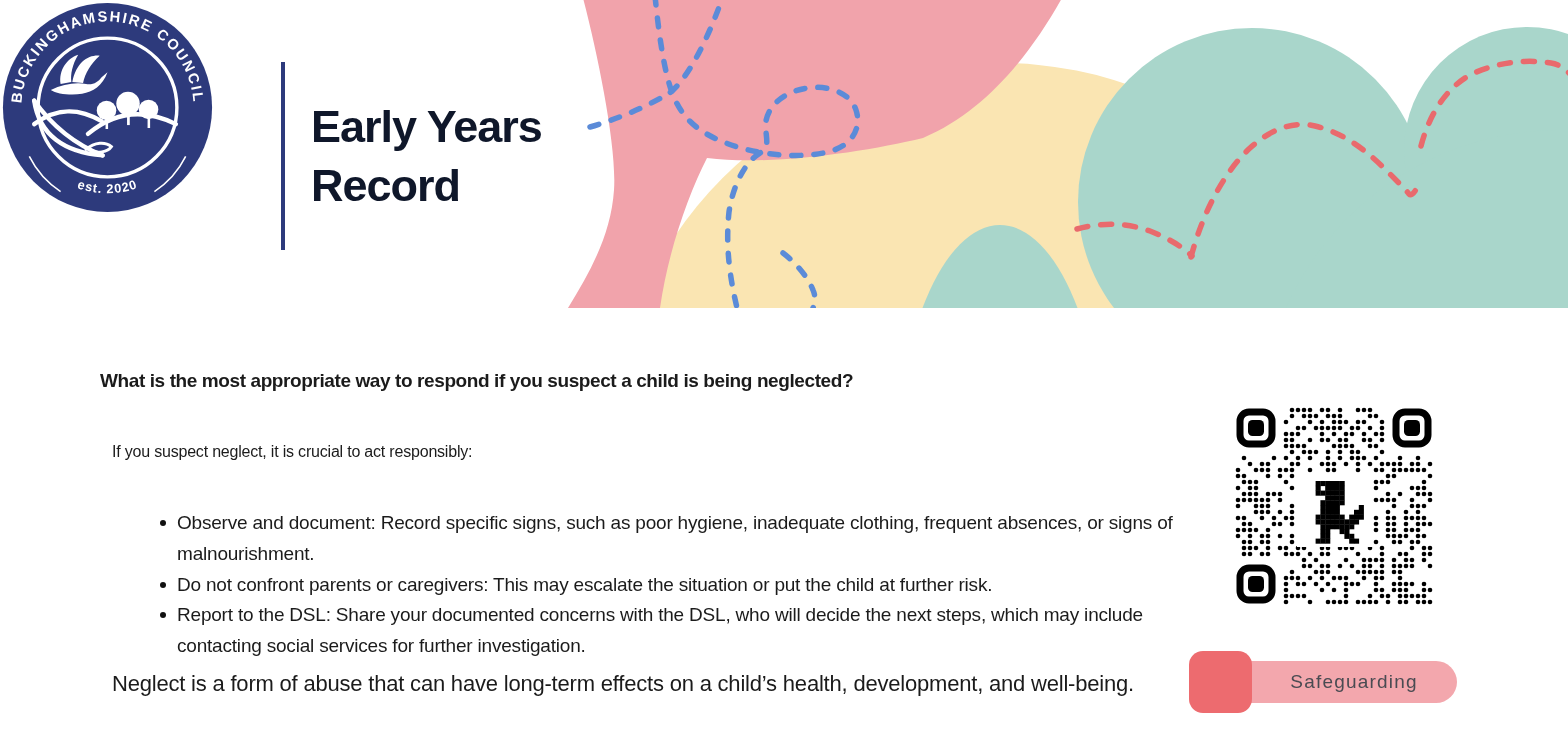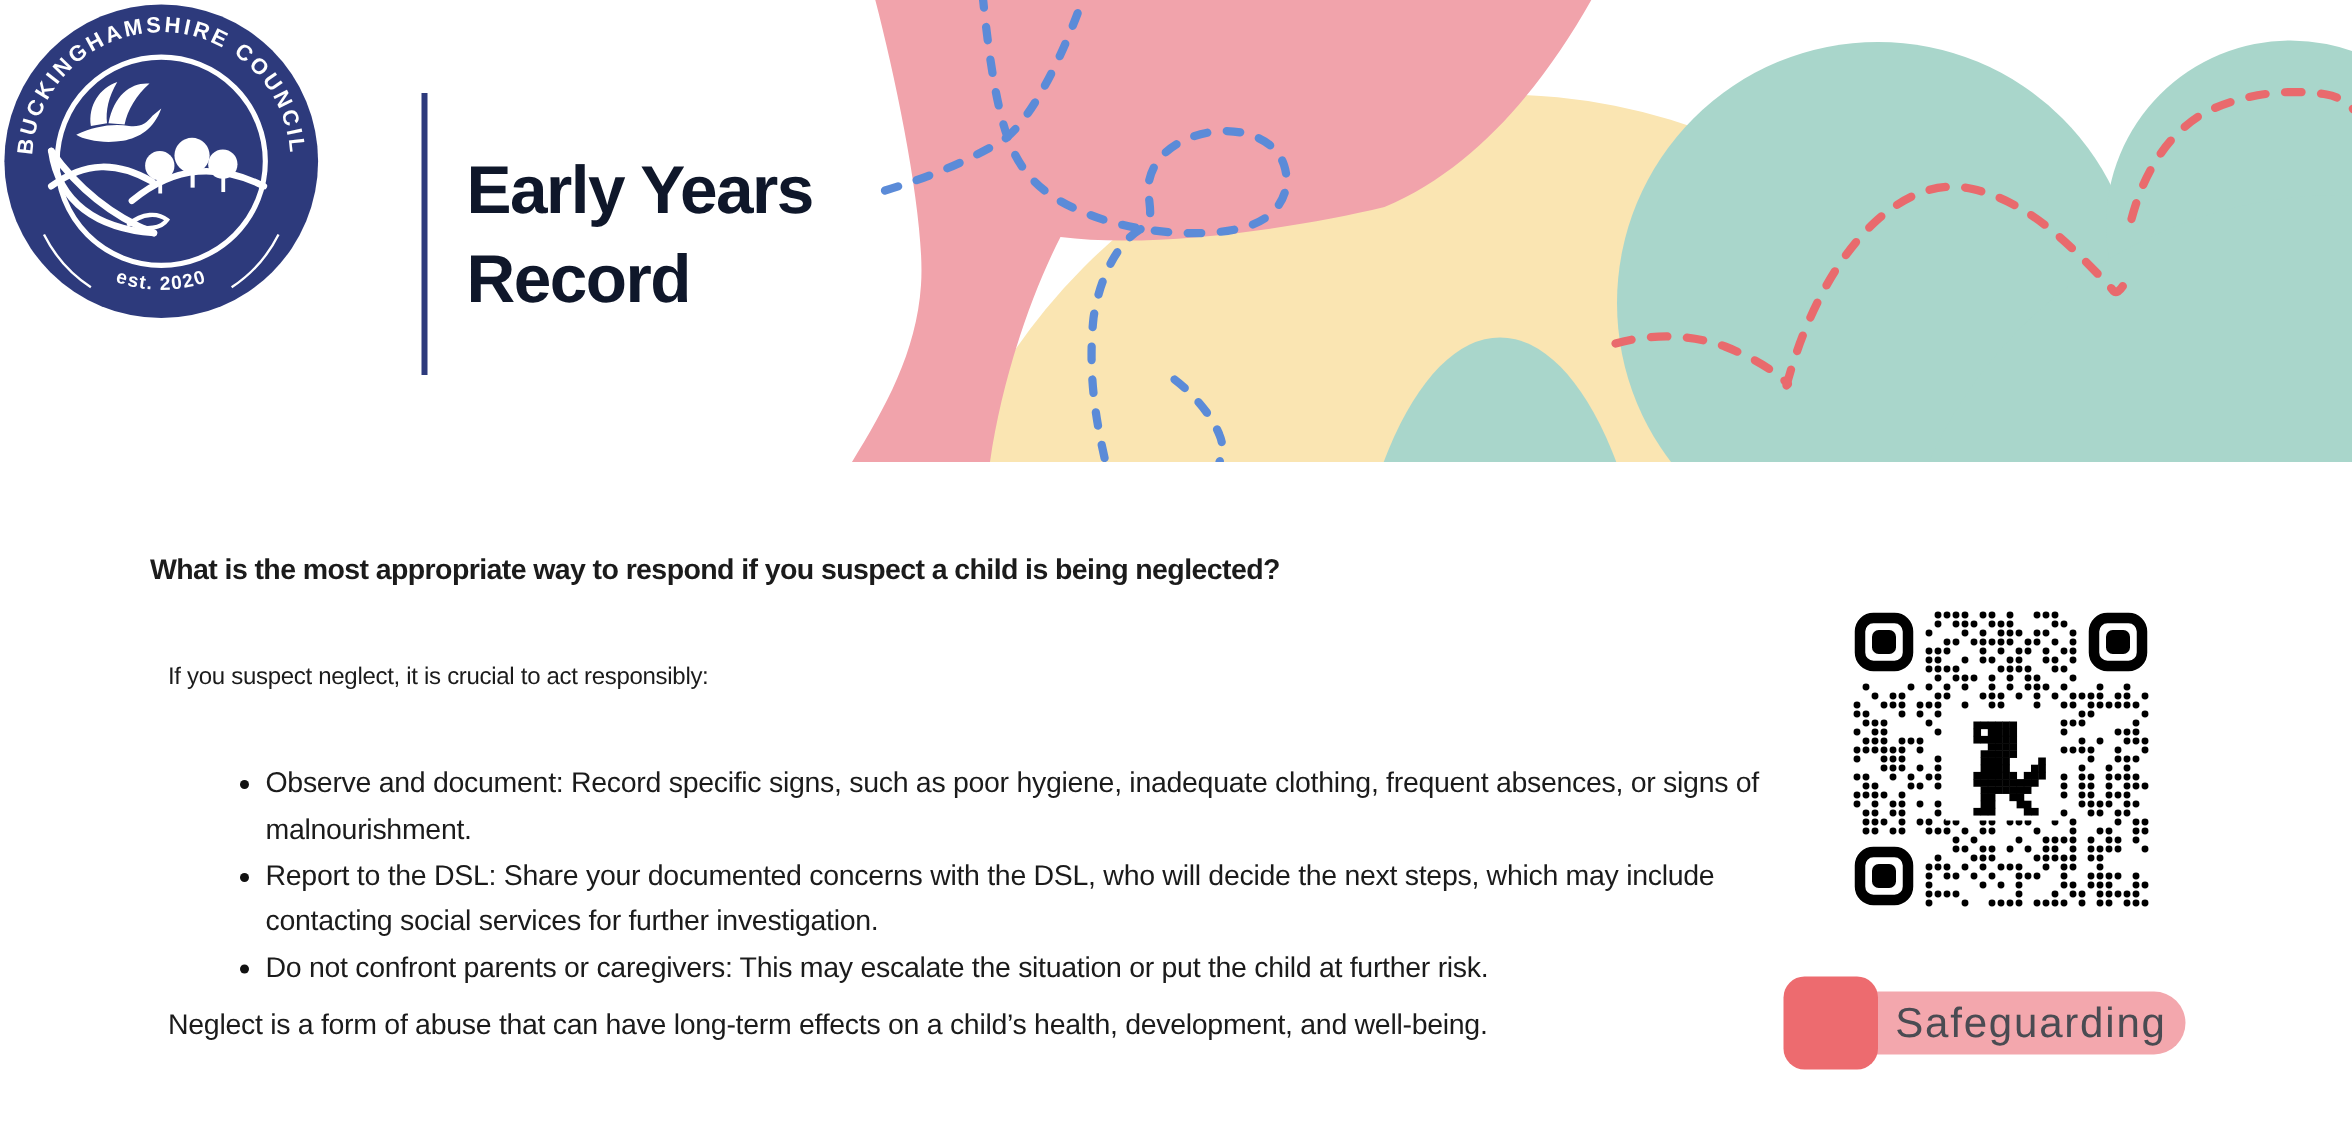--- a/index.html
+++ b/index.html
@@ -33,32 +33,32 @@
   .bullets li{
     position:relative;padding-left:19px;width:1045px;
     font-size:19px;letter-spacing:-0.2px;line-height:30.8px;
   }
   .bullets li::before{
     content:"";position:absolute;left:2px;top:12px;width:6px;height:6px;
     border-radius:50%;background:#111;
   }
   .closing{
     position:absolute;left:112px;top:672px;width:1100px;
-    font-size:19px;letter-spacing:-0.2px;line-height:24px;
+    font-size:22px;letter-spacing:-0.2px;line-height:24px;
   }
   
   .qr{position:absolute;left:1235px;top:407px;width:198px;height:198px;}
   
   .badge-pill{
     position:absolute;left:1225px;top:661px;width:232px;height:42px;
     background:#f3a7ad;border-radius:0 21px 21px 0;
     display:flex;align-items:center;justify-content:center;
   }
   .badge-pill span{
-    font-size:28px;letter-spacing:1.2px;color:#4a4b52;padding-left:26px;
+    font-size:19px;letter-spacing:1.2px;color:#4a4b52;padding-left:26px;
   }
   .badge-square{
     position:absolute;left:1189px;top:651px;width:63px;height:62px;
     background:#ed6b6f;border-radius:14px;
   }
 </style>
 </head>
 <body>
 
 <div class="banner">
@@ -148,22 +148,22 @@
     <div>Early Years</div>
     <div>Record</div>
   </div>
 </div>
 
 <div class="question">What is the most appropriate way to respond if you suspect a child is being neglected?</div>
 <div class="intro">If you suspect neglect, it is crucial to act responsibly:</div>
 
 <ul class="bullets">
   <li>Observe and document: Record specific signs, such as poor hygiene, inadequate clothing, frequent absences, or signs of malnourishment.</li>
+  <li>Do not confront parents or caregivers: This may escalate the situation or put the child at further risk.</li>
   <li>Report to the DSL: Share your documented concerns with the DSL, who will decide the next steps, which may include contacting social services for further investigation.</li>
-  <li>Do not confront parents or caregivers: This may escalate the situation or put the child at further risk.</li>
 </ul>
 
 <div class="closing">Neglect is a form of abuse that can have long-term effects on a child’s health, development, and well-being.</div>
 
 <svg class="qr" id="qr-svg" viewBox="0 0 198 198">
     <circle cx="57.0" cy="3.0" r="2.3" fill="#000000"></circle>
     <circle cx="63.0" cy="3.0" r="2.3" fill="#000000"></circle>
     <circle cx="69.0" cy="3.0" r="2.3" fill="#000000"></circle>
     <circle cx="75.0" cy="3.0" r="2.3" fill="#000000"></circle>
     <circle cx="87.0" cy="3.0" r="2.3" fill="#000000"></circle>

